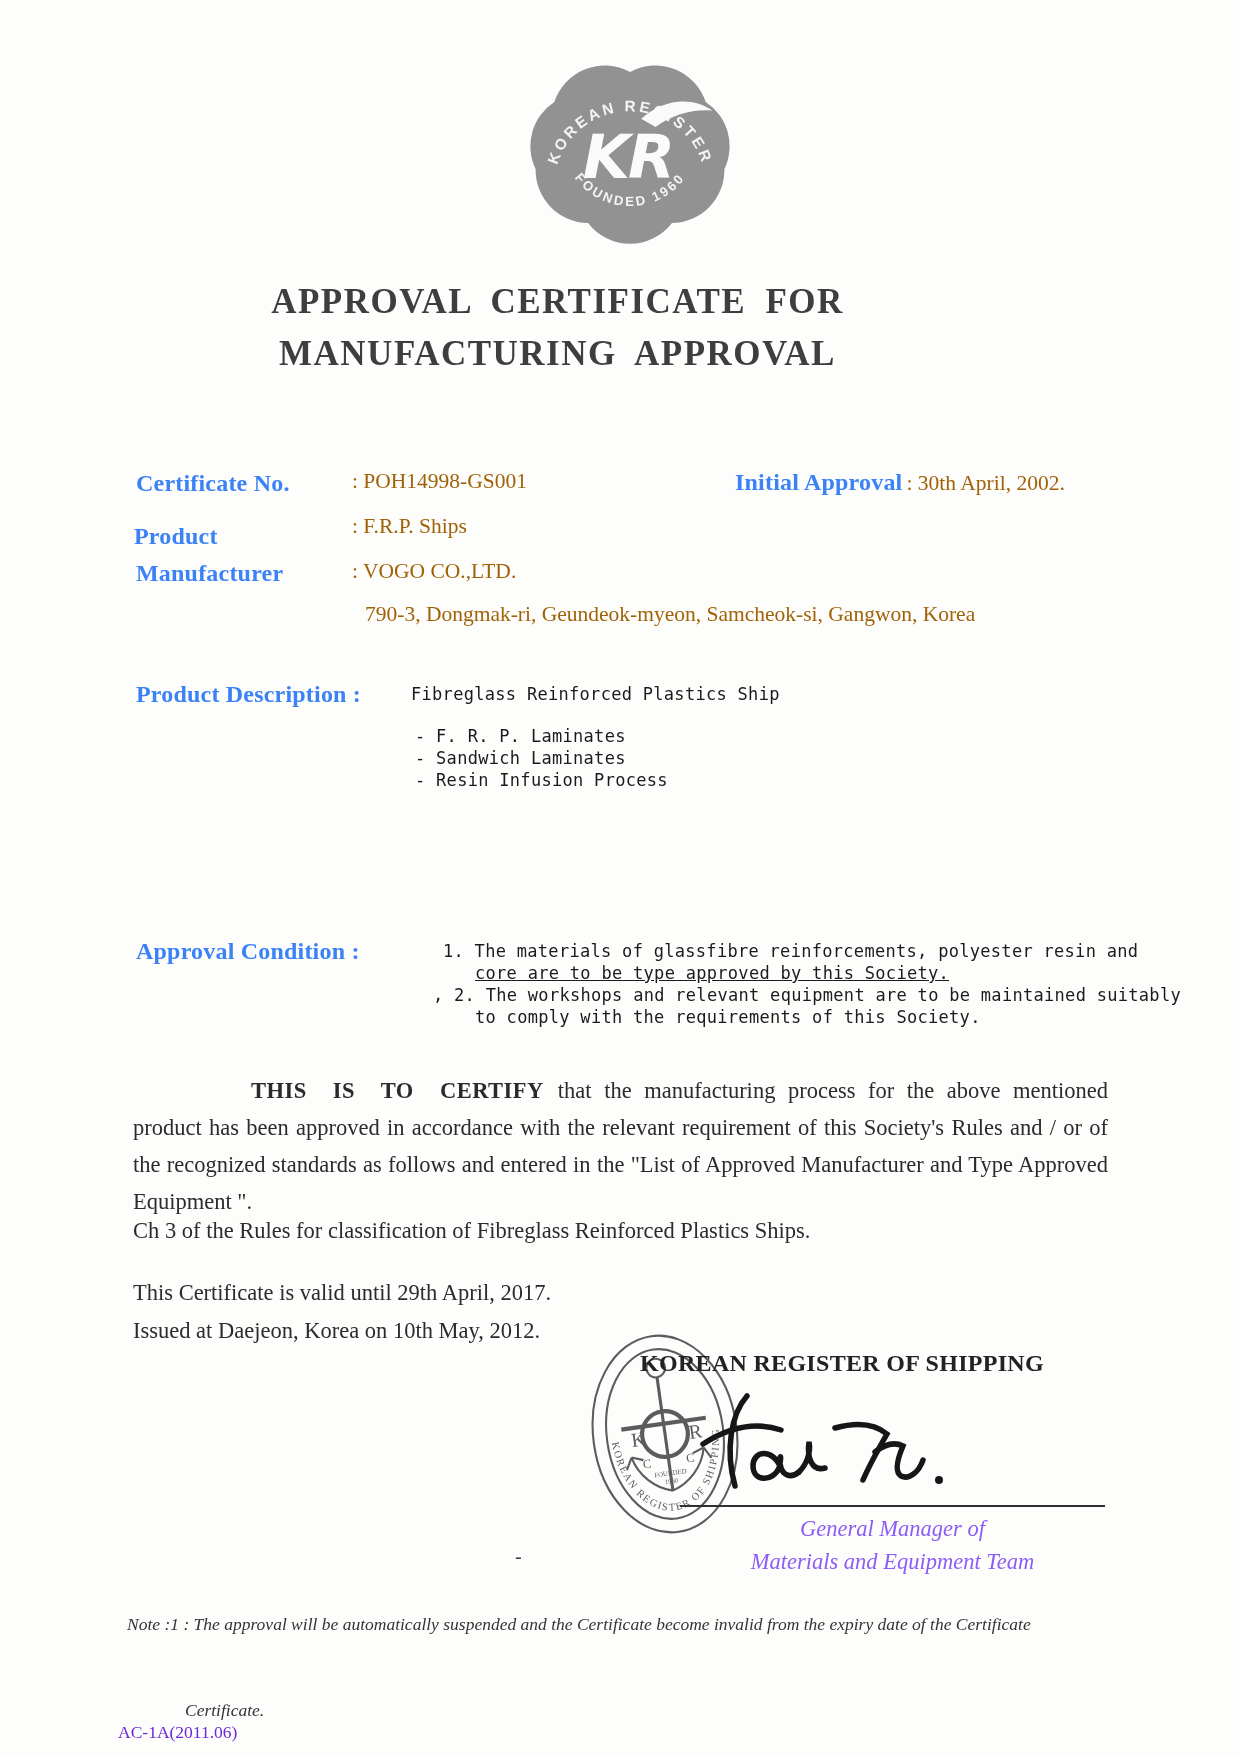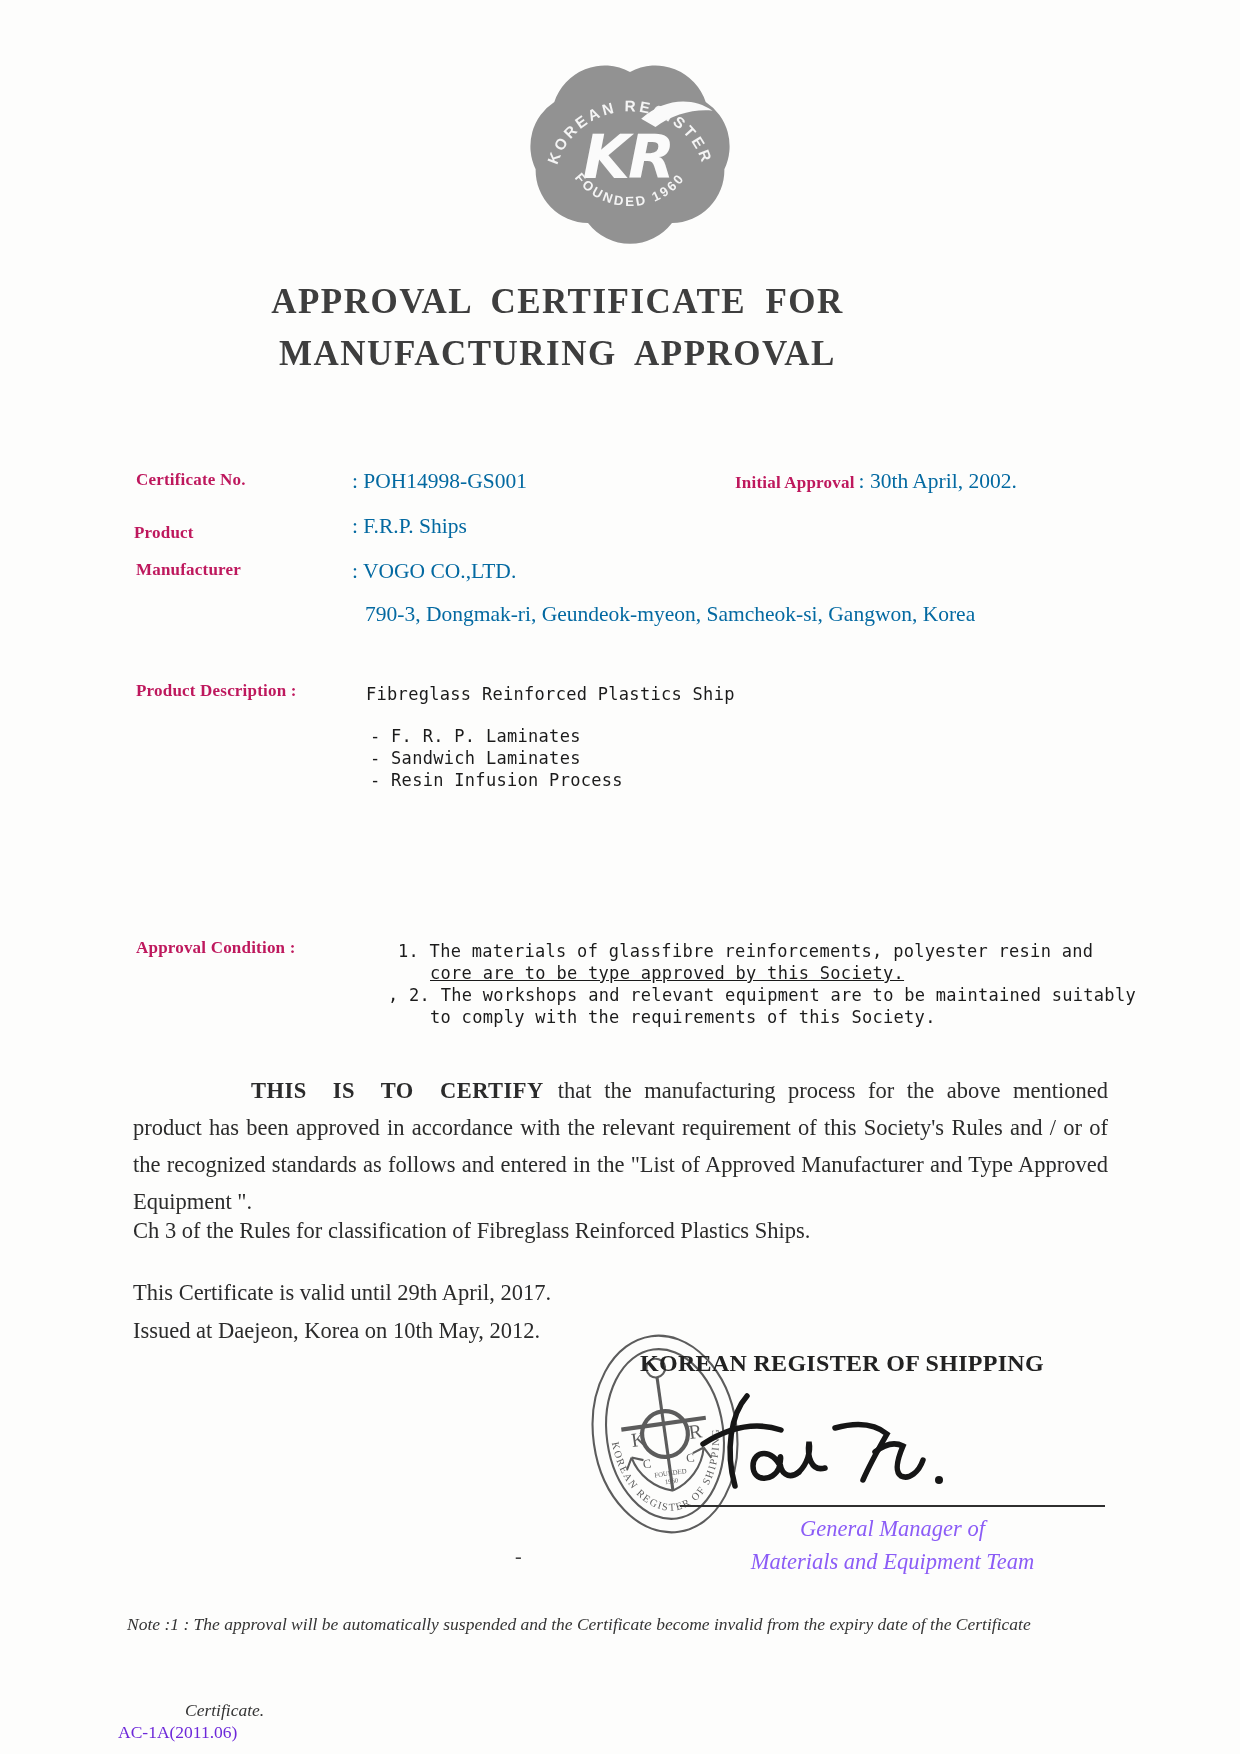--- a/index.html
+++ b/index.html
@@ -7,25 +7,25 @@
     position:relative;width:1240px;height:1754px;overflow:hidden;
     background:#fdfdfc;
     font-family:"Liberation Serif", serif;
     color:#2e2e2e;
   }
   .abs{position:absolute;}
   .title{
     font-weight:bold;font-size:35px;color:#3e3e3e;
     letter-spacing:1.5px;word-spacing:9px;text-align:center;line-height:52px;
   }
-  .flabel{font-weight:bold;font-size:17px;color:#be185d;letter-spacing:.2px;}
-  .fvalue{font-size:21.5px;color:#0369a1;}
+  .flabel{font-weight:bold;font-size:24px;color:#3b82f6;letter-spacing:.2px;}
+  .fvalue{font-size:21.5px;color:#a16207;}
   .mono{
     font-family:"DejaVu Sans Mono", monospace;font-size:17px;color:#1b1b1b;
-    letter-spacing:.3px;white-space:pre;
+    letter-spacing:.3px;white-space:pre;margin-left:45px;
   }
   .serif-body{font-size:22.5px;color:#2b2b2b;}
   .certify-p{
     font-size:22.5px;color:#2b2b2b;text-align:justify;line-height:37px;
     text-indent:118px;margin:0;
   }
   .certify-lead{font-weight:bold;word-spacing:13px;letter-spacing:.5px;padding-right:14px;}
   .italic-note{font-style:italic;font-size:17.5px;color:#343434;}
   .gm{font-style:italic;font-size:22.5px;color:#8b5cf6;text-align:center;width:425px;}
   .orgname{font-weight:bold;font-size:24px;letter-spacing:.3px;color:#222;}

